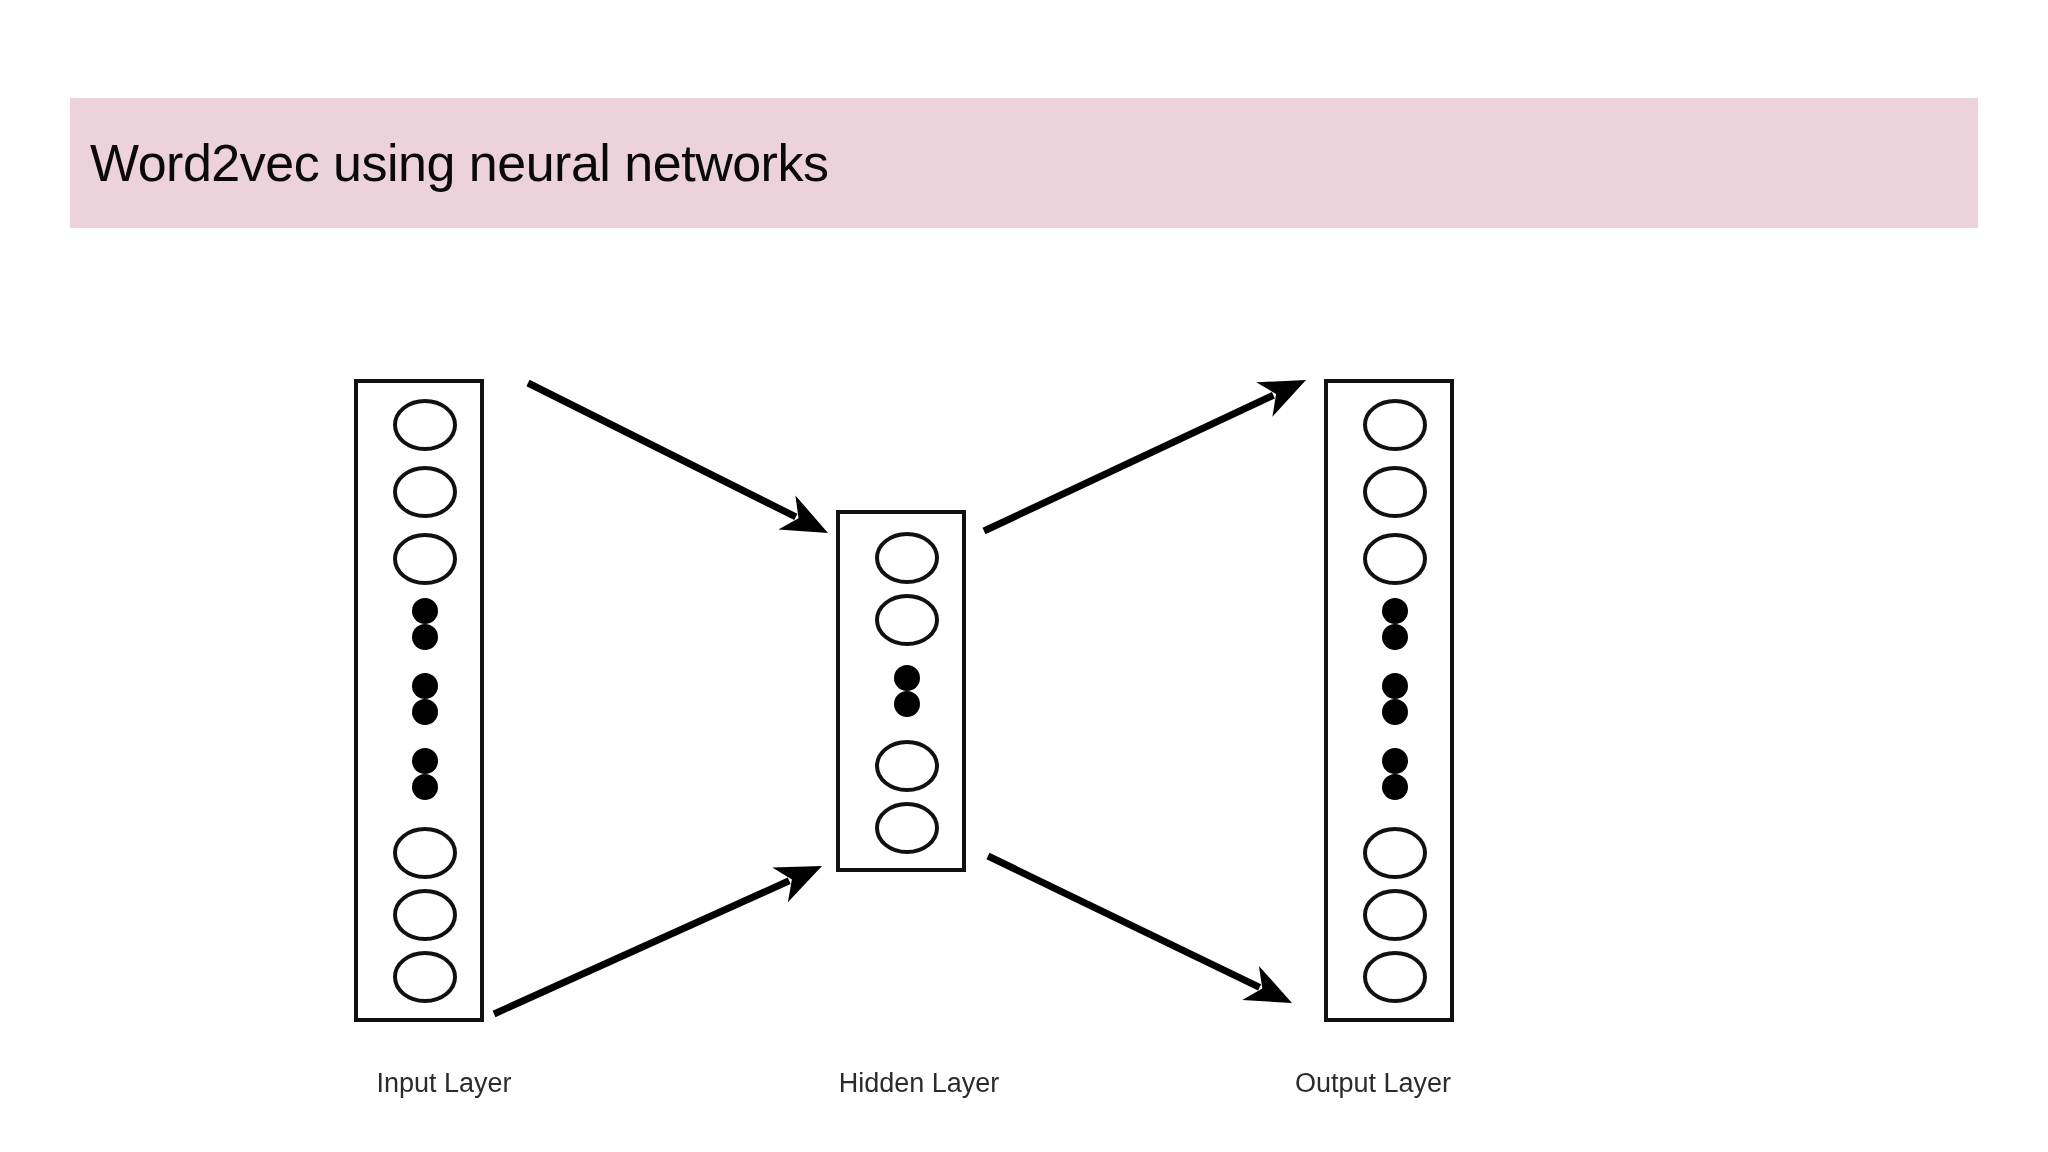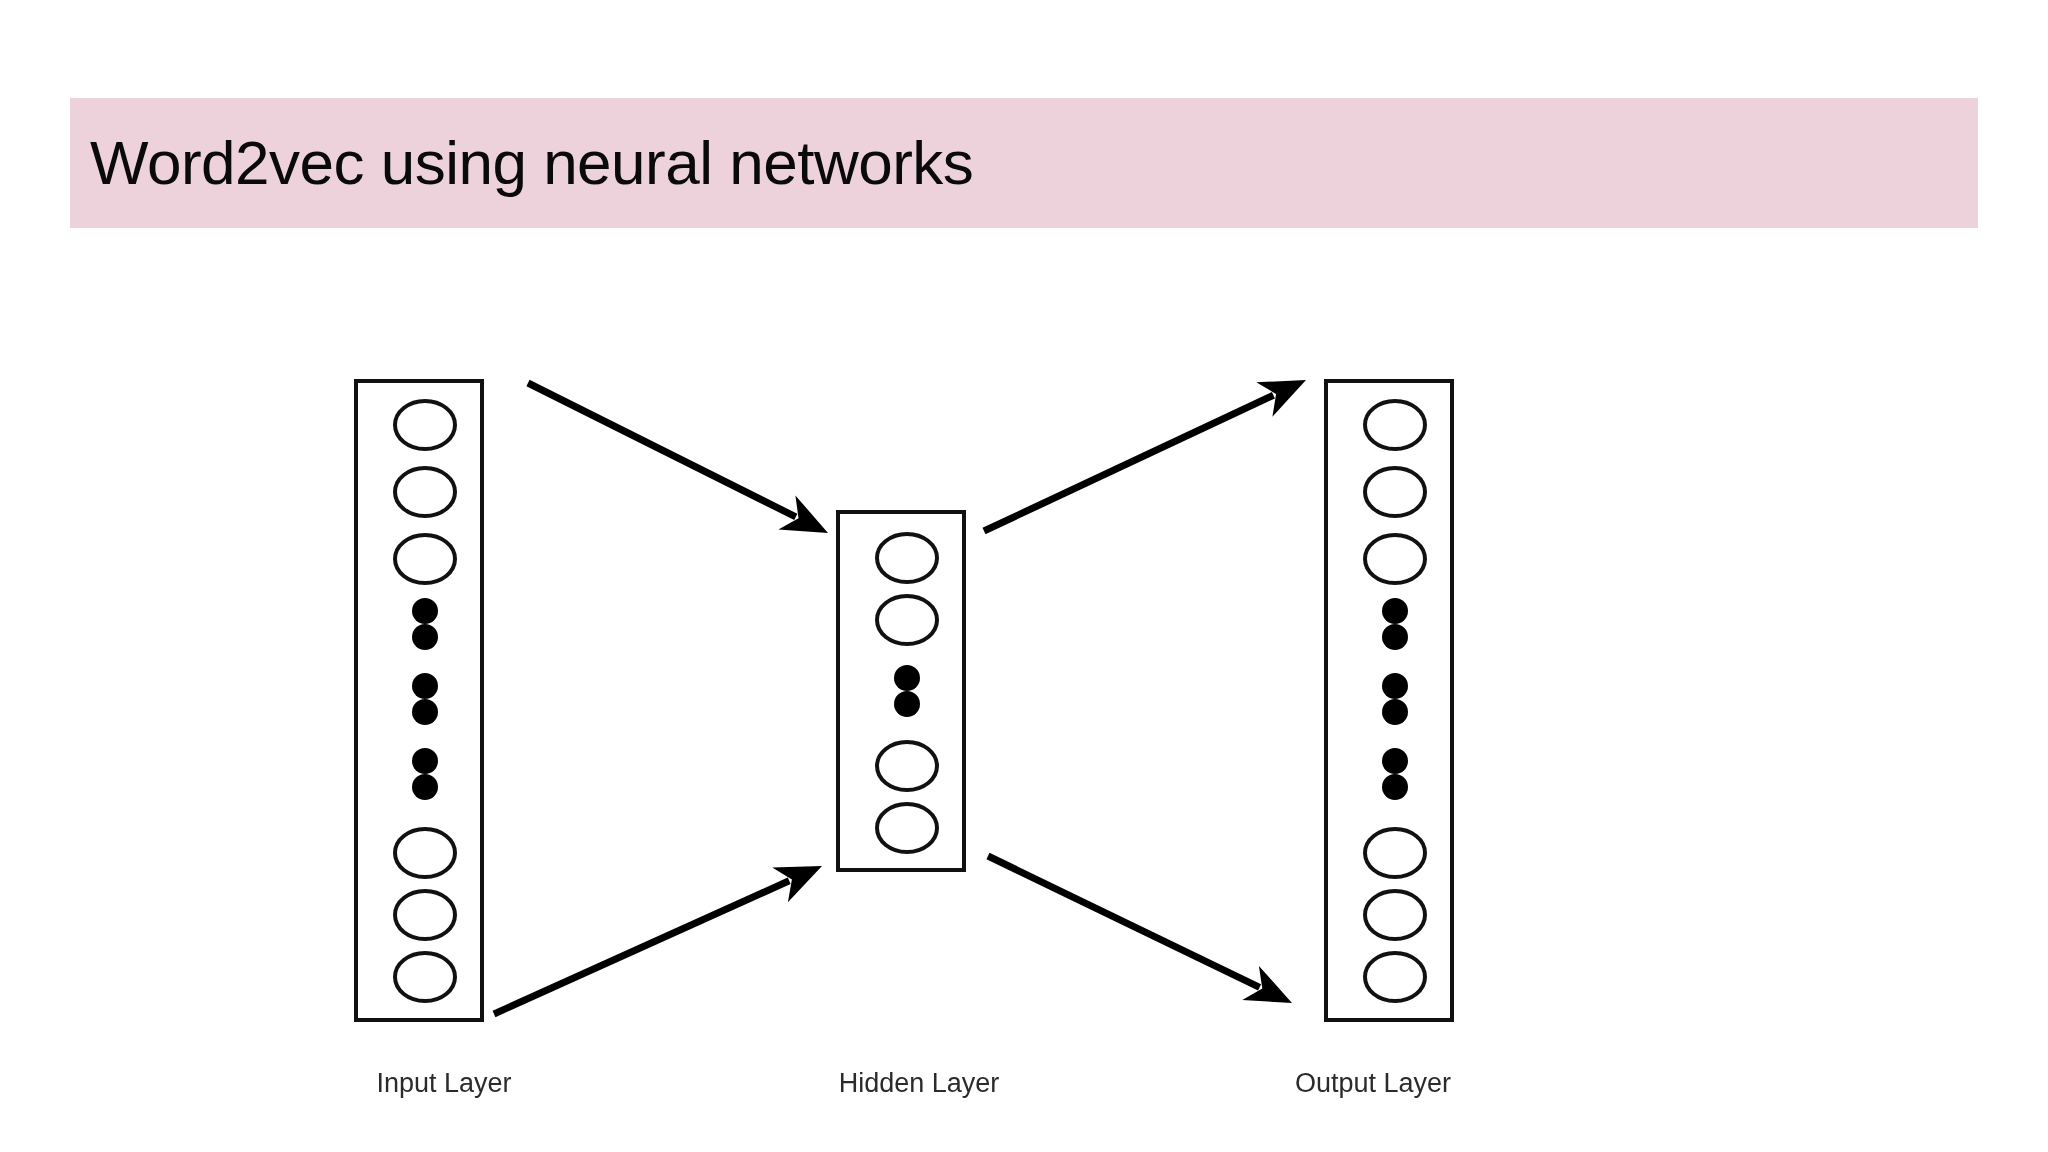--- a/index.html
+++ b/index.html
@@ -34,21 +34,21 @@
     top: 98px;
     width: 1908px;
     height: 130px;
     background: #EDD2DC;
   }
   #title-text {
     position: absolute;
     left: 20px;
     top: 50%;
     transform: translateY(-50%);
-    font-size: 62px;
+    font-size: 52px;
     line-height: 1.05;
     font-weight: 400;
     color: #0a0a0a;
     white-space: nowrap;
     letter-spacing: -0.5px;
   }
 
   
   #diagram {
     position: absolute;

